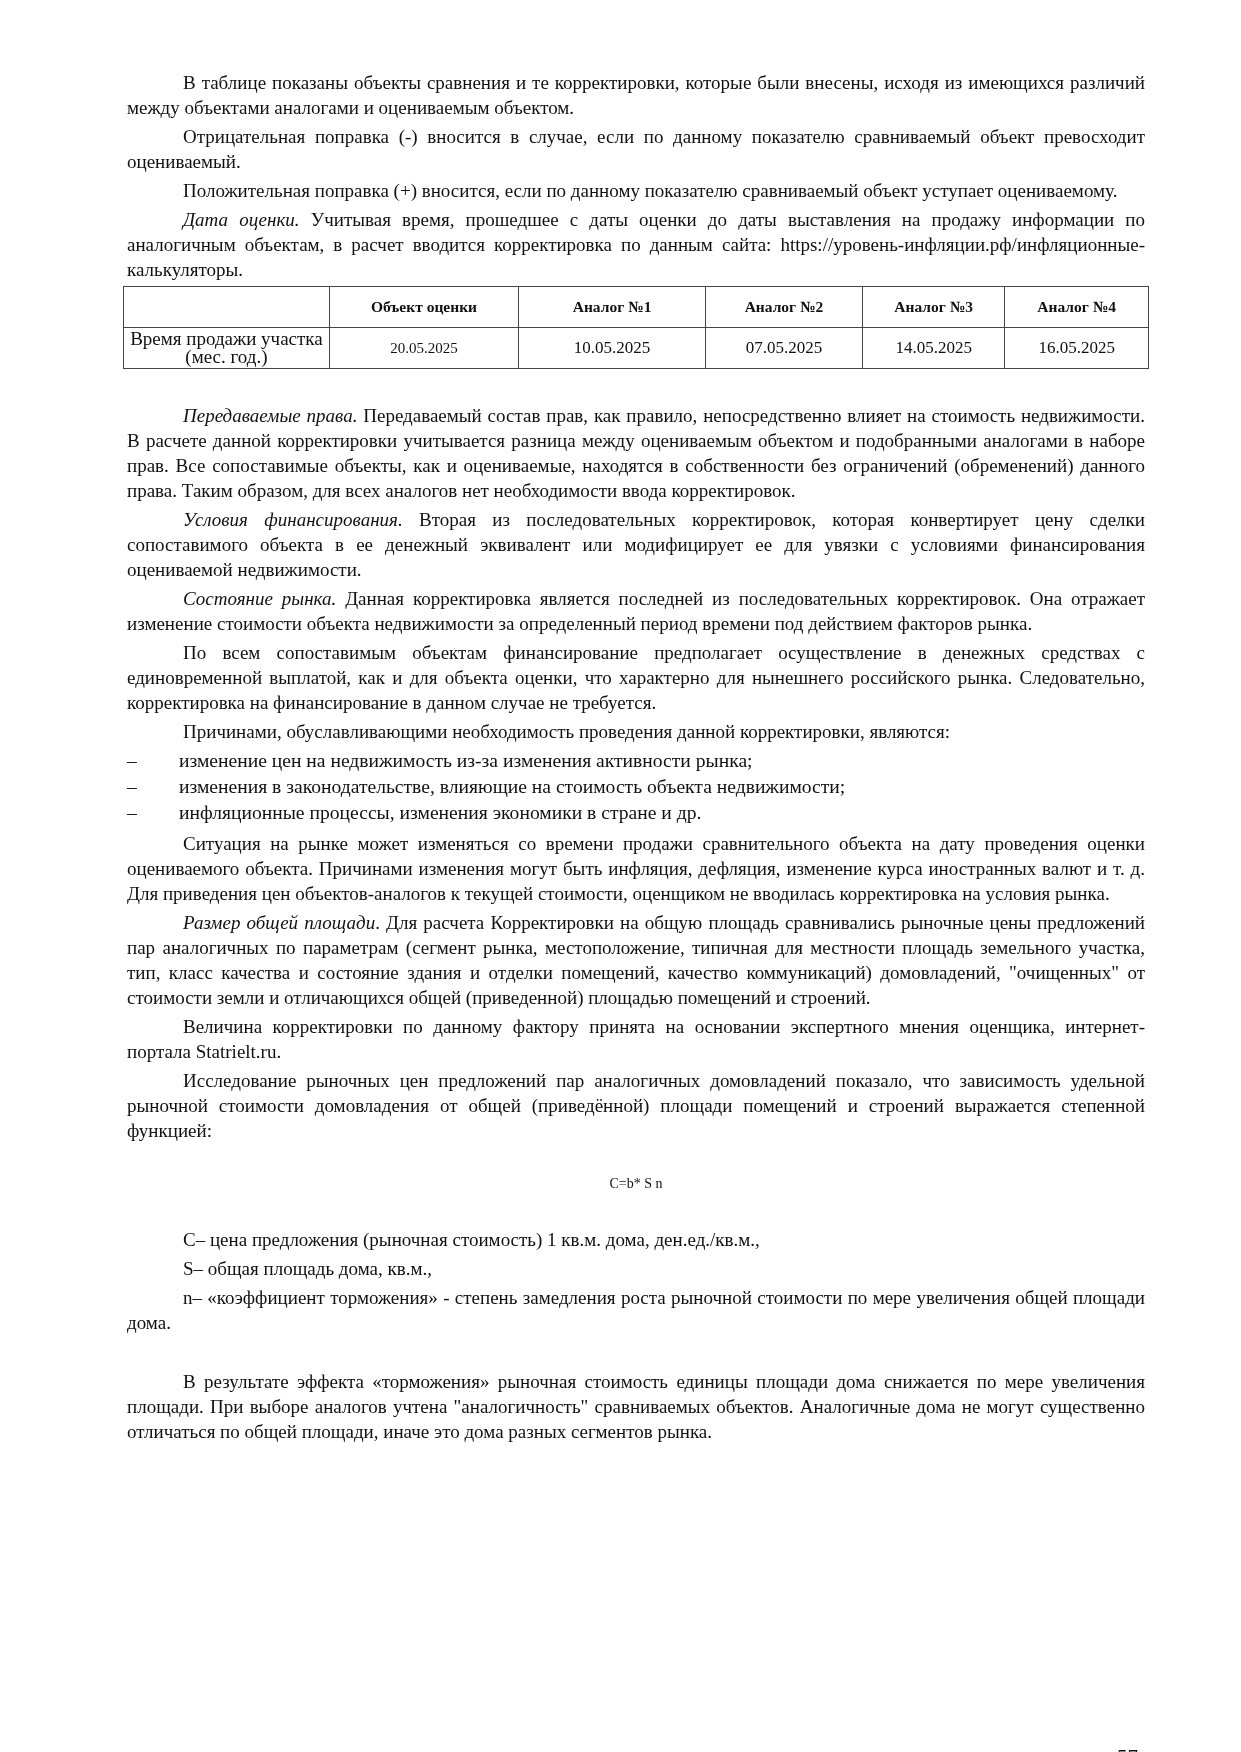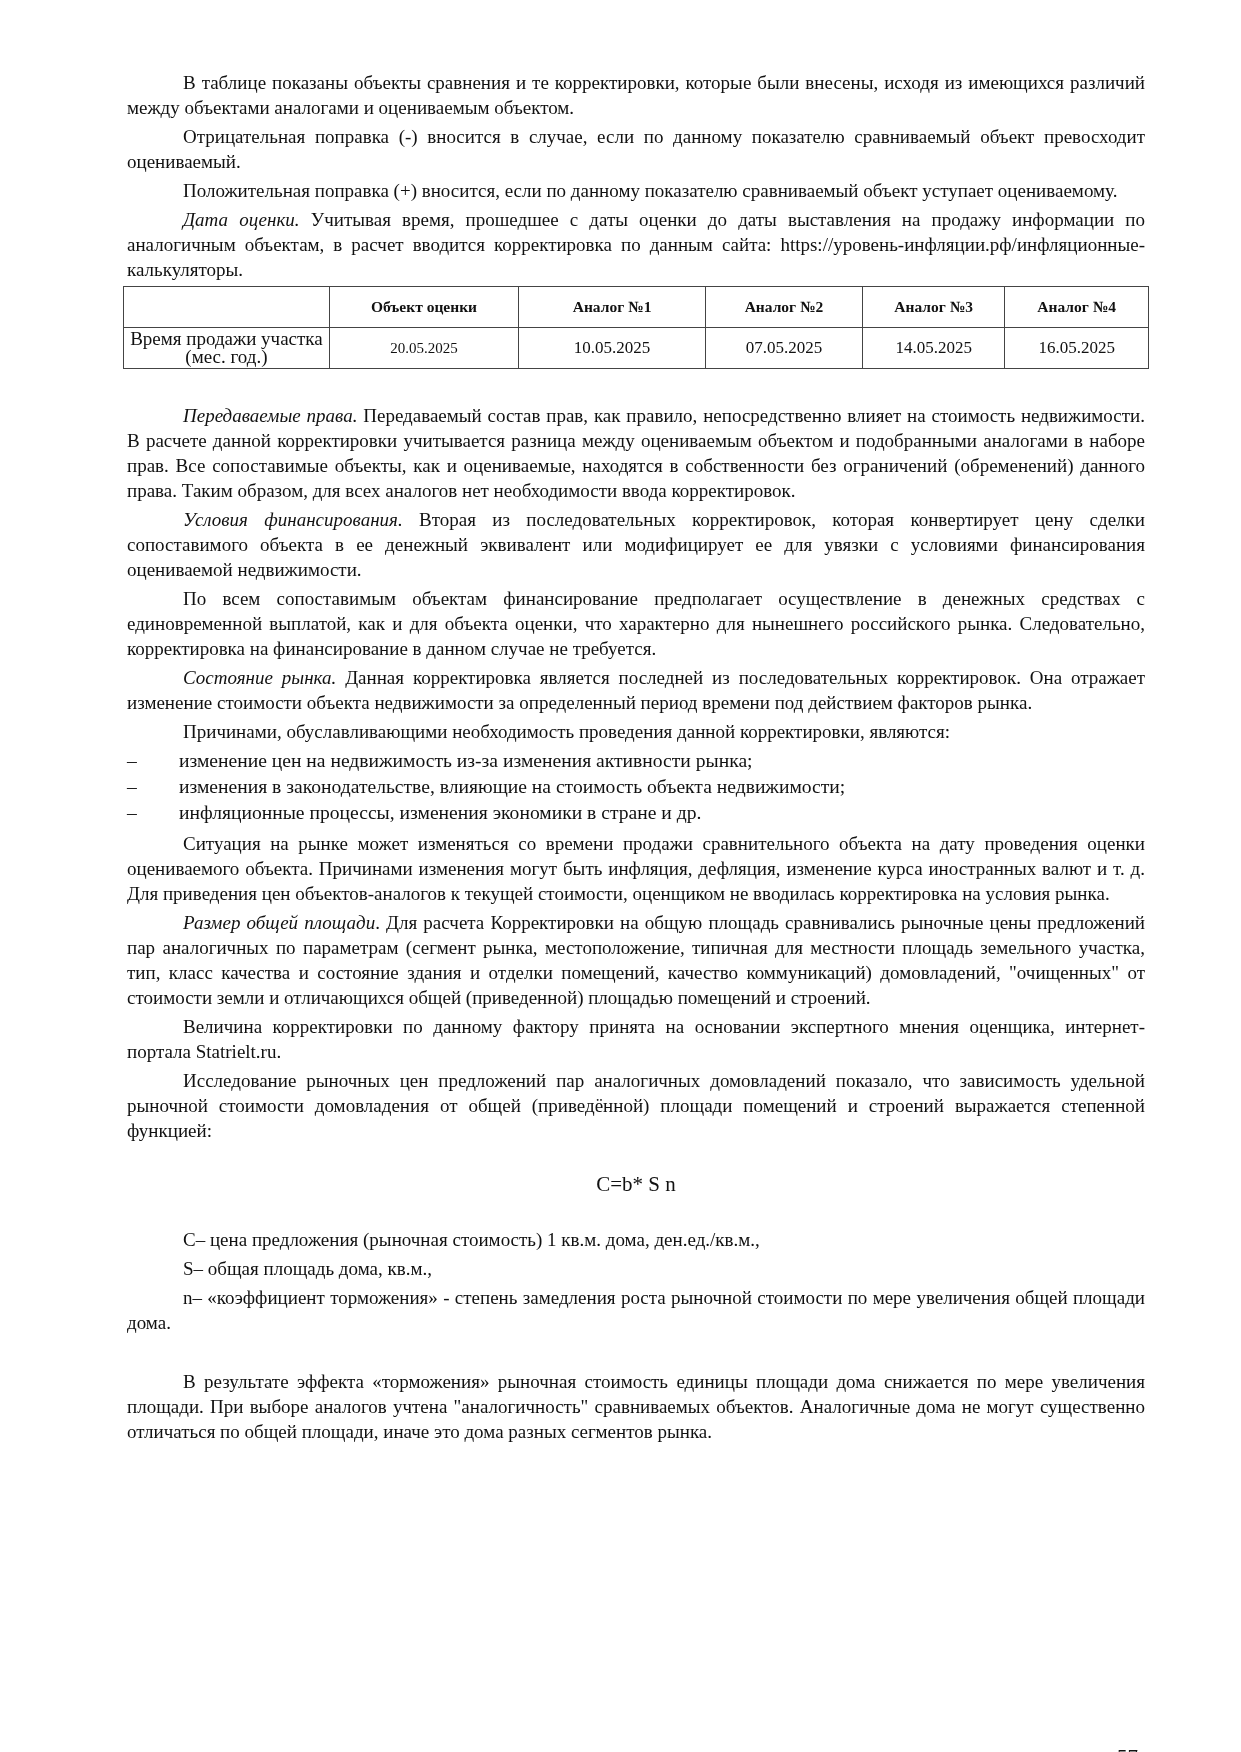--- a/index.html
+++ b/index.html
@@ -15,21 +15,21 @@
   table.corr th { font-weight: bold; font-size: 15.5px; height: 40px; }
   table.corr tr.r1 td { height: 40px; }
   table.corr tr.r2 td { height: 24px; }
   table.corr td.lbl { font-size: 19px; line-height: 18px; }
   table.corr td.small { font-size: 15px; }
   .gap-lg { height: 30px; }
   .gap-md { height: 26px; }
   .bullet { display: flex; font-size: 19.6px; line-height: 26.2px; }
   .bullet .dash { width: 56px; padding-left: 4px; box-sizing: border-box; }
   .bullet .bt { flex: 1; }
-  .formula { text-align: center; font-size: 21px; line-height: 26px; margin: 28px 0 30px 0; }
+  .formula { text-align: center; font-size: 14px; line-height: 26px; margin: 28px 0 30px 0; }
   .pagenum { position: absolute; left: 1117px; top: 1745px; font-size: 21px; }
 </style>
 </head>
 <body>
 
 <div class="page">
 
   <p class="ind">В таблице показаны объекты сравнения и те корректировки, которые были внесены, исходя из имеющихся различий между объектами аналогами и оцениваемым объектом.</p>
   <p class="ind">Отрицательная поправка (-) вносится в случае, если по данному показателю сравниваемый объект превосходит оцениваемый.</p>
   <p class="ind">Положительная поправка (+) вносится, если по данному показателю сравниваемый объект уступает оцениваемому.</p>
@@ -61,22 +61,22 @@
       <td>14.05.2025</td>
       <td>16.05.2025</td>
     </tr>
   </tbody>
     </table>
 
   <div class="gap-lg"></div>
 
   <p class="ind"><span class="lead">Передаваемые права.</span><span> Передаваемый состав прав, как правило, непосредственно влияет на стоимость недвижимости. В расчете данной корректировки учитывается разница между оцениваемым объектом и подобранными аналогами в наборе прав. Все сопоставимые объекты, как и оцениваемые, находятся в собственности без ограничений (обременений) данного права. Таким образом, для всех аналогов нет необходимости ввода корректировок.</span></p>
   <p class="ind"><span class="lead">Условия финансирования.</span><span> Вторая из последовательных корректировок, которая конвертирует цену сделки сопоставимого объекта в ее денежный эквивалент или модифицирует ее для увязки с условиями финансирования оцениваемой недвижимости.</span></p>
+  <p class="ind"><span class="lead">Состояние рынка.</span><span> Данная корректировка является последней из последовательных корректировок. Она отражает изменение стоимости объекта недвижимости за определенный период времени под действием факторов рынка.</span></p>
   <p class="ind">По всем сопоставимым объектам финансирование предполагает осуществление в денежных средствах с единовременной выплатой, как и для объекта оценки, что характерно для нынешнего российского рынка. Следовательно, корректировка на финансирование в данном случае не требуется.</p>
-  <p class="ind"><span class="lead">Состояние рынка.</span><span> Данная корректировка является последней из последовательных корректировок. Она отражает изменение стоимости объекта недвижимости за определенный период времени под действием факторов рынка.</span></p>
   <p class="ind">Причинами, обуславливающими необходимость проведения данной корректировки, являются:</p>
 
   <div class="bullet">
     <span class="dash">–</span>
     <span class="bt">изменение цен на недвижимость из-за изменения активности рынка;</span>
   </div>
   <div class="bullet">
     <span class="dash">–</span>
     <span class="bt">изменения в законодательстве, влияющие на стоимость объекта недвижимости;</span>
   </div>

